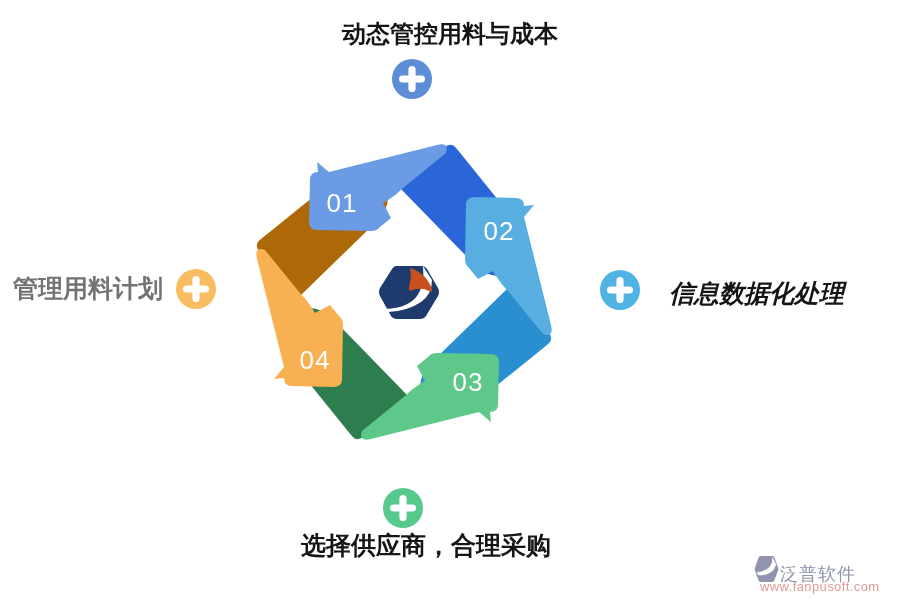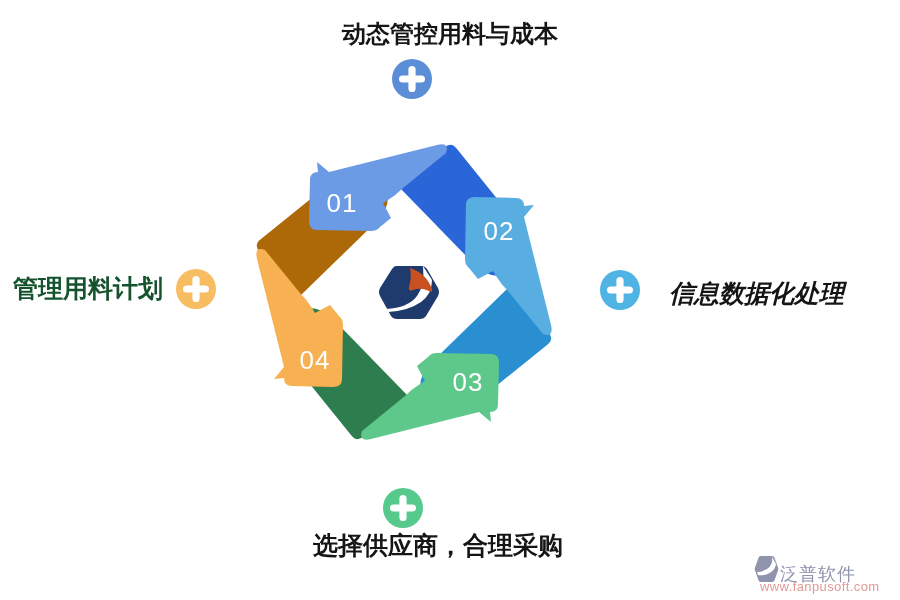--- a/index.html
+++ b/index.html
@@ -27,22 +27,22 @@
   #wm-url{position:absolute;left:8px;top:26px;font-size:13px;letter-spacing:.4px;
           white-space:nowrap;}
 </style>
 </head>
 <body>
 
 <div class="stage">
 
   <div class="step-label" id="label-top" style="color: rgb(21, 21, 21);">动态管控用料与成本</div>
   <div class="step-label" id="label-right" style="color: rgb(21, 21, 21); font-style: italic;">信息数据化处理</div>
-  <div class="step-label" id="label-bottom" style="color: rgb(21, 21, 21); margin-left: 12px;">选择供应商，合理采购</div>
-  <div class="step-label" id="label-left" style="color: #14532d; font-family: Liberation Serif, serif;">管理用料计划</div>
+  <div class="step-label" id="label-bottom" style="color: rgb(21, 21, 21);">选择供应商，合理采购</div>
+  <div class="step-label" id="label-left" style="color: #737373; font-family: Liberation Serif, serif;">管理用料计划</div>
 
   <svg class="plus-wrap" id="plus-top" viewBox="-22 -22 44 44">
     <circle cx="0" cy="0" r="20" fill="#5b8ed6"></circle>
     <rect x="-13" y="-3.6" width="26" height="7.2" rx="3.6" fill="#ffffff"></rect>
     <rect x="-3.6" y="-13" width="7.2" height="26" rx="3.6" fill="#ffffff"></rect>
   </svg>
   <svg class="plus-wrap" id="plus-right" viewBox="-22 -22 44 44">
     <circle cx="0" cy="0" r="20" fill="#4fb3e4"></circle>
     <rect x="-13" y="-3.6" width="26" height="7.2" rx="3.6" fill="#ffffff"></rect>
     <rect x="-3.6" y="-13" width="7.2" height="26" rx="3.6" fill="#ffffff"></rect>

